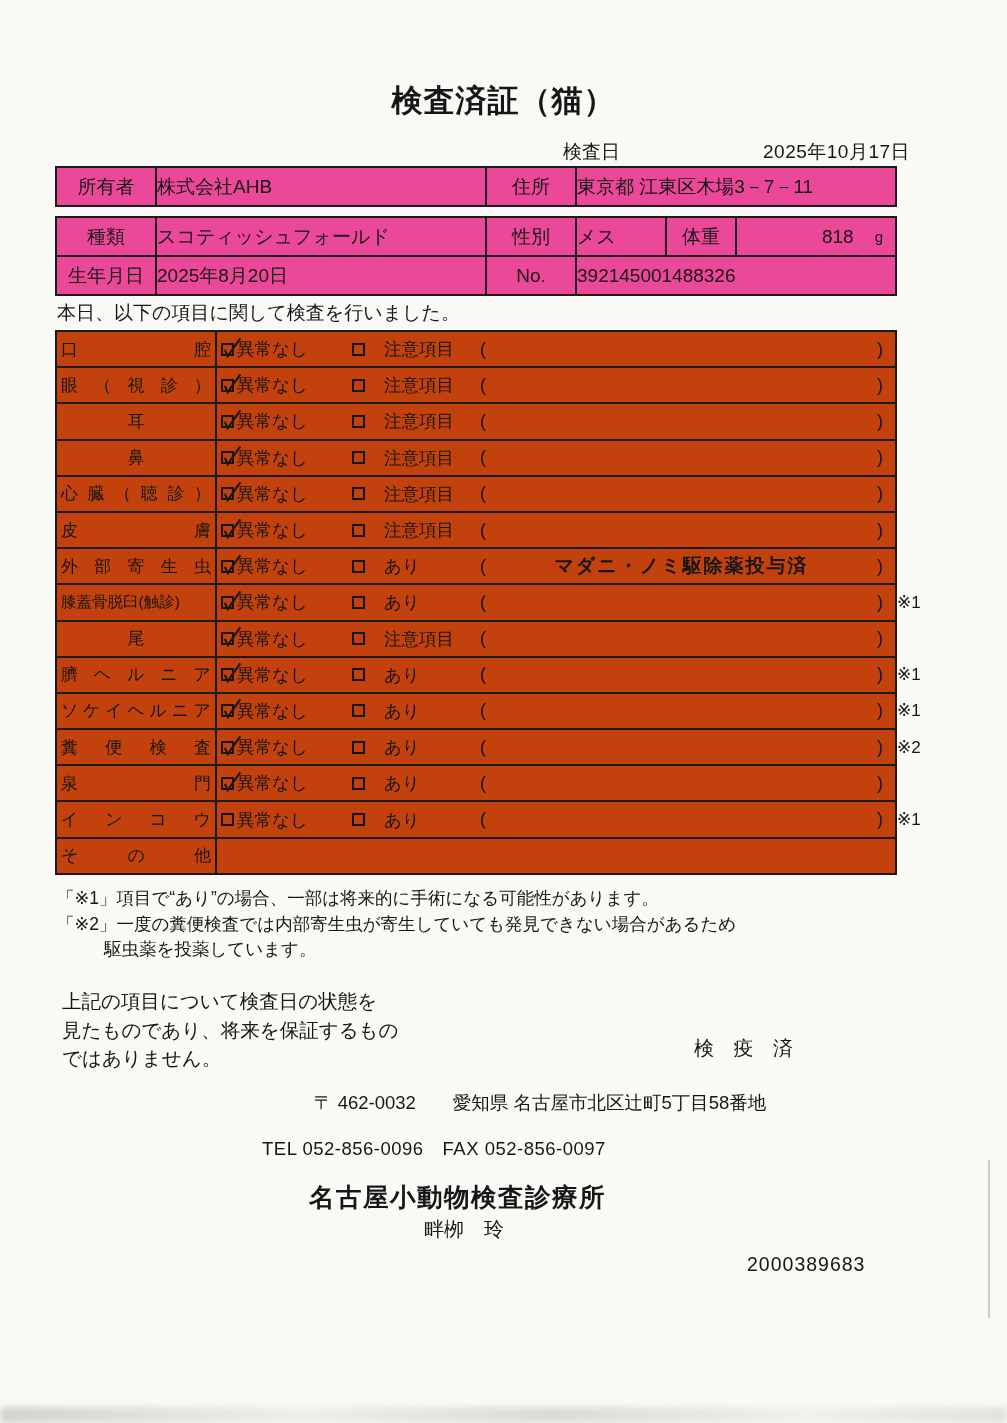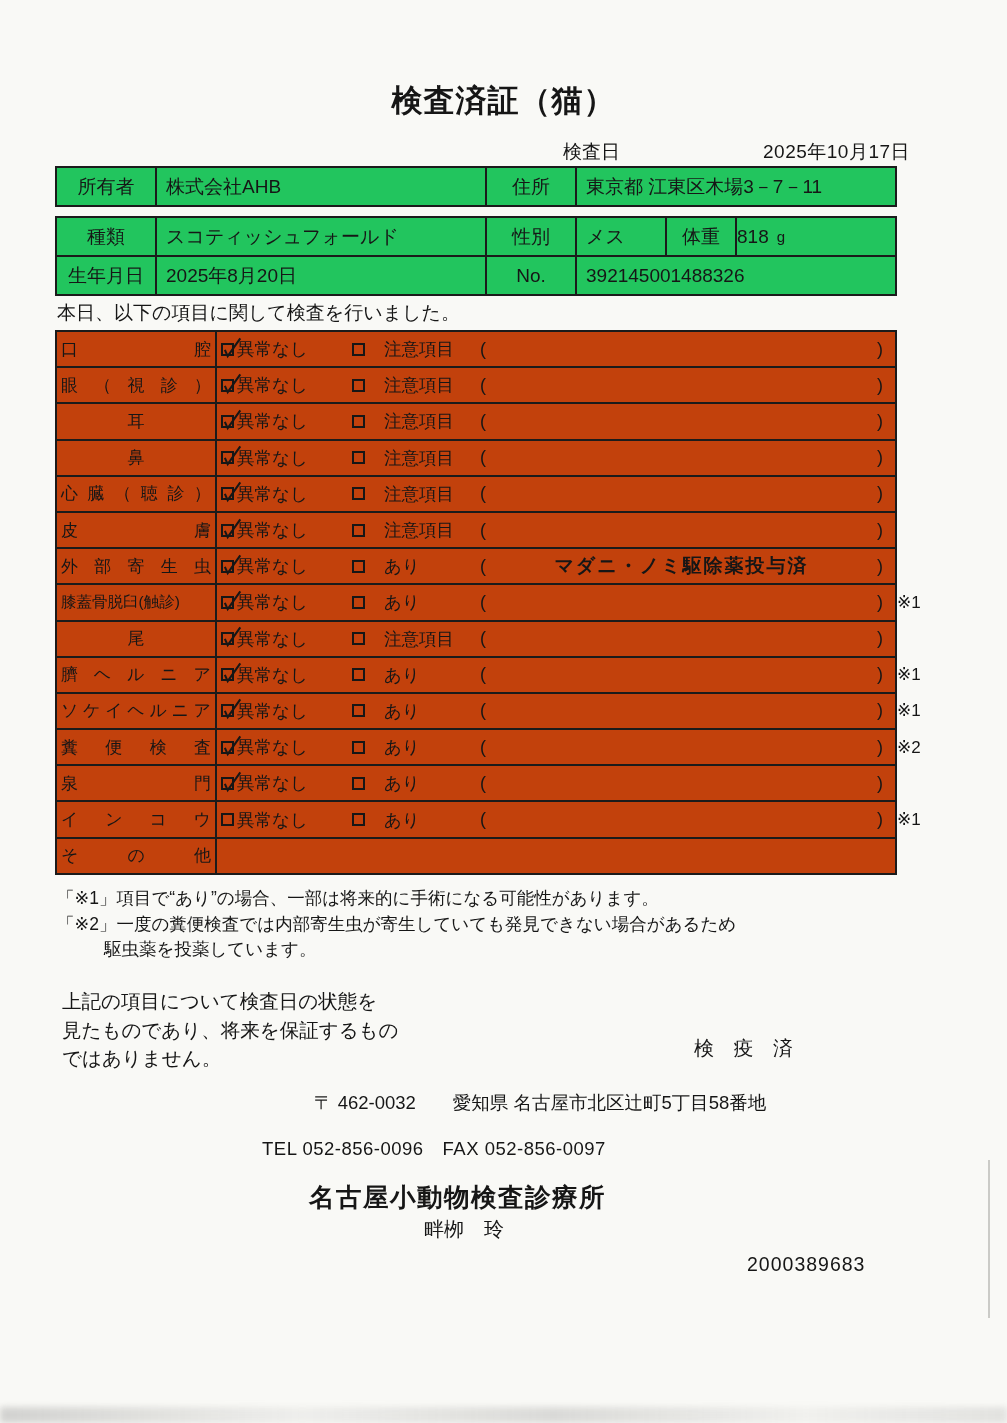--- a/index.html
+++ b/index.html
@@ -15,30 +15,30 @@
   }
   .doc-title {
     position:absolute; top:80px; left:0; width:100%;
     text-align:center; font-size:31px; font-weight:700; letter-spacing:1px;
   }
   .insp-label  { position:absolute; top:139px; left:563px; font-size:19px; }
   .insp-value  { position:absolute; top:139px; left:763px; font-size:19px; letter-spacing:.5px; }
 
   
   .htable { position:absolute; left:55px; width:842px; box-sizing:border-box;
-            border:2.5px solid #1b1b1b; background:#22c55e; }
+            border:2.5px solid #1b1b1b; background:#ec4899; }
   .hrow   { display:flex; align-items:stretch; height:37px; }
   .hrow + .hrow { border-top:2px solid #1b1b1b; }
   .hcell  { display:flex; align-items:center; box-sizing:border-box; font-size:19px; }
   .hcell.lab { justify-content:center; }
-  .hcell.val { padding-left:9px; }
+  .hcell.val { }
   .br { border-right:2px solid #1b1b1b; }
   .w100 { width:100px; } .w330 { width:330px; } .w90 { width:90px; } .w70 { width:70px; }
   .grow { flex:1; }
-  .weight-val { padding-right:12px; gap:8px; }
+  .weight-val { justify-content:flex-end; padding-right:12px; gap:21px; }
   .weight-unit { font-size:15px; }
 
   .intro { position:absolute; top:300px; left:57px; font-size:19px; }
 
   
   .exam {
     position:absolute; top:330px; left:55px; width:842px;
     box-sizing:border-box; border:2.5px solid #1b1b1b; background:#c2410c;
   }
   .exam-row { position:relative; display:flex; align-items:center; height:34.2px; }

